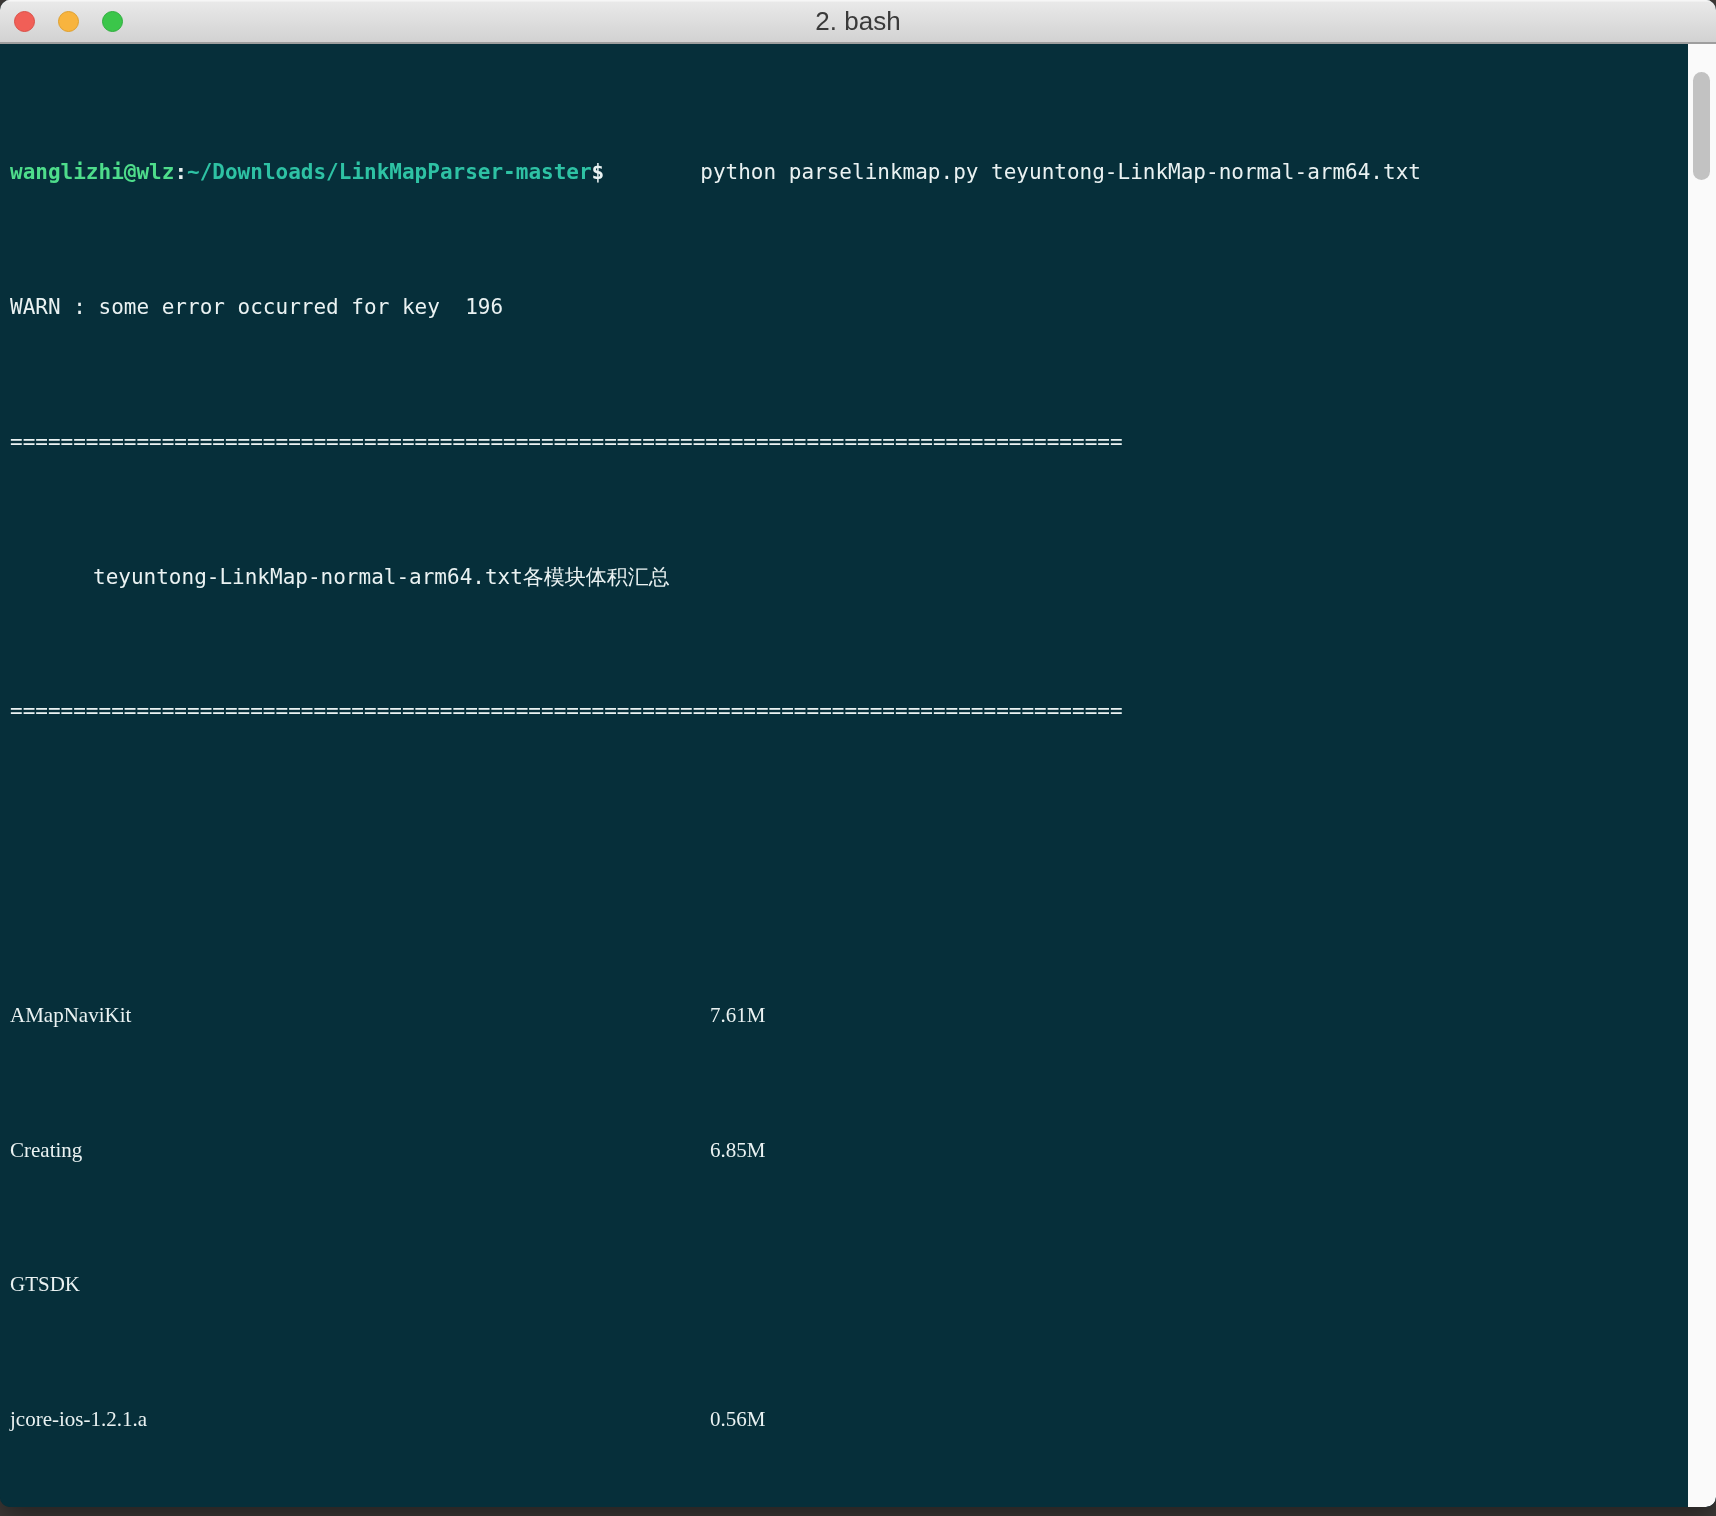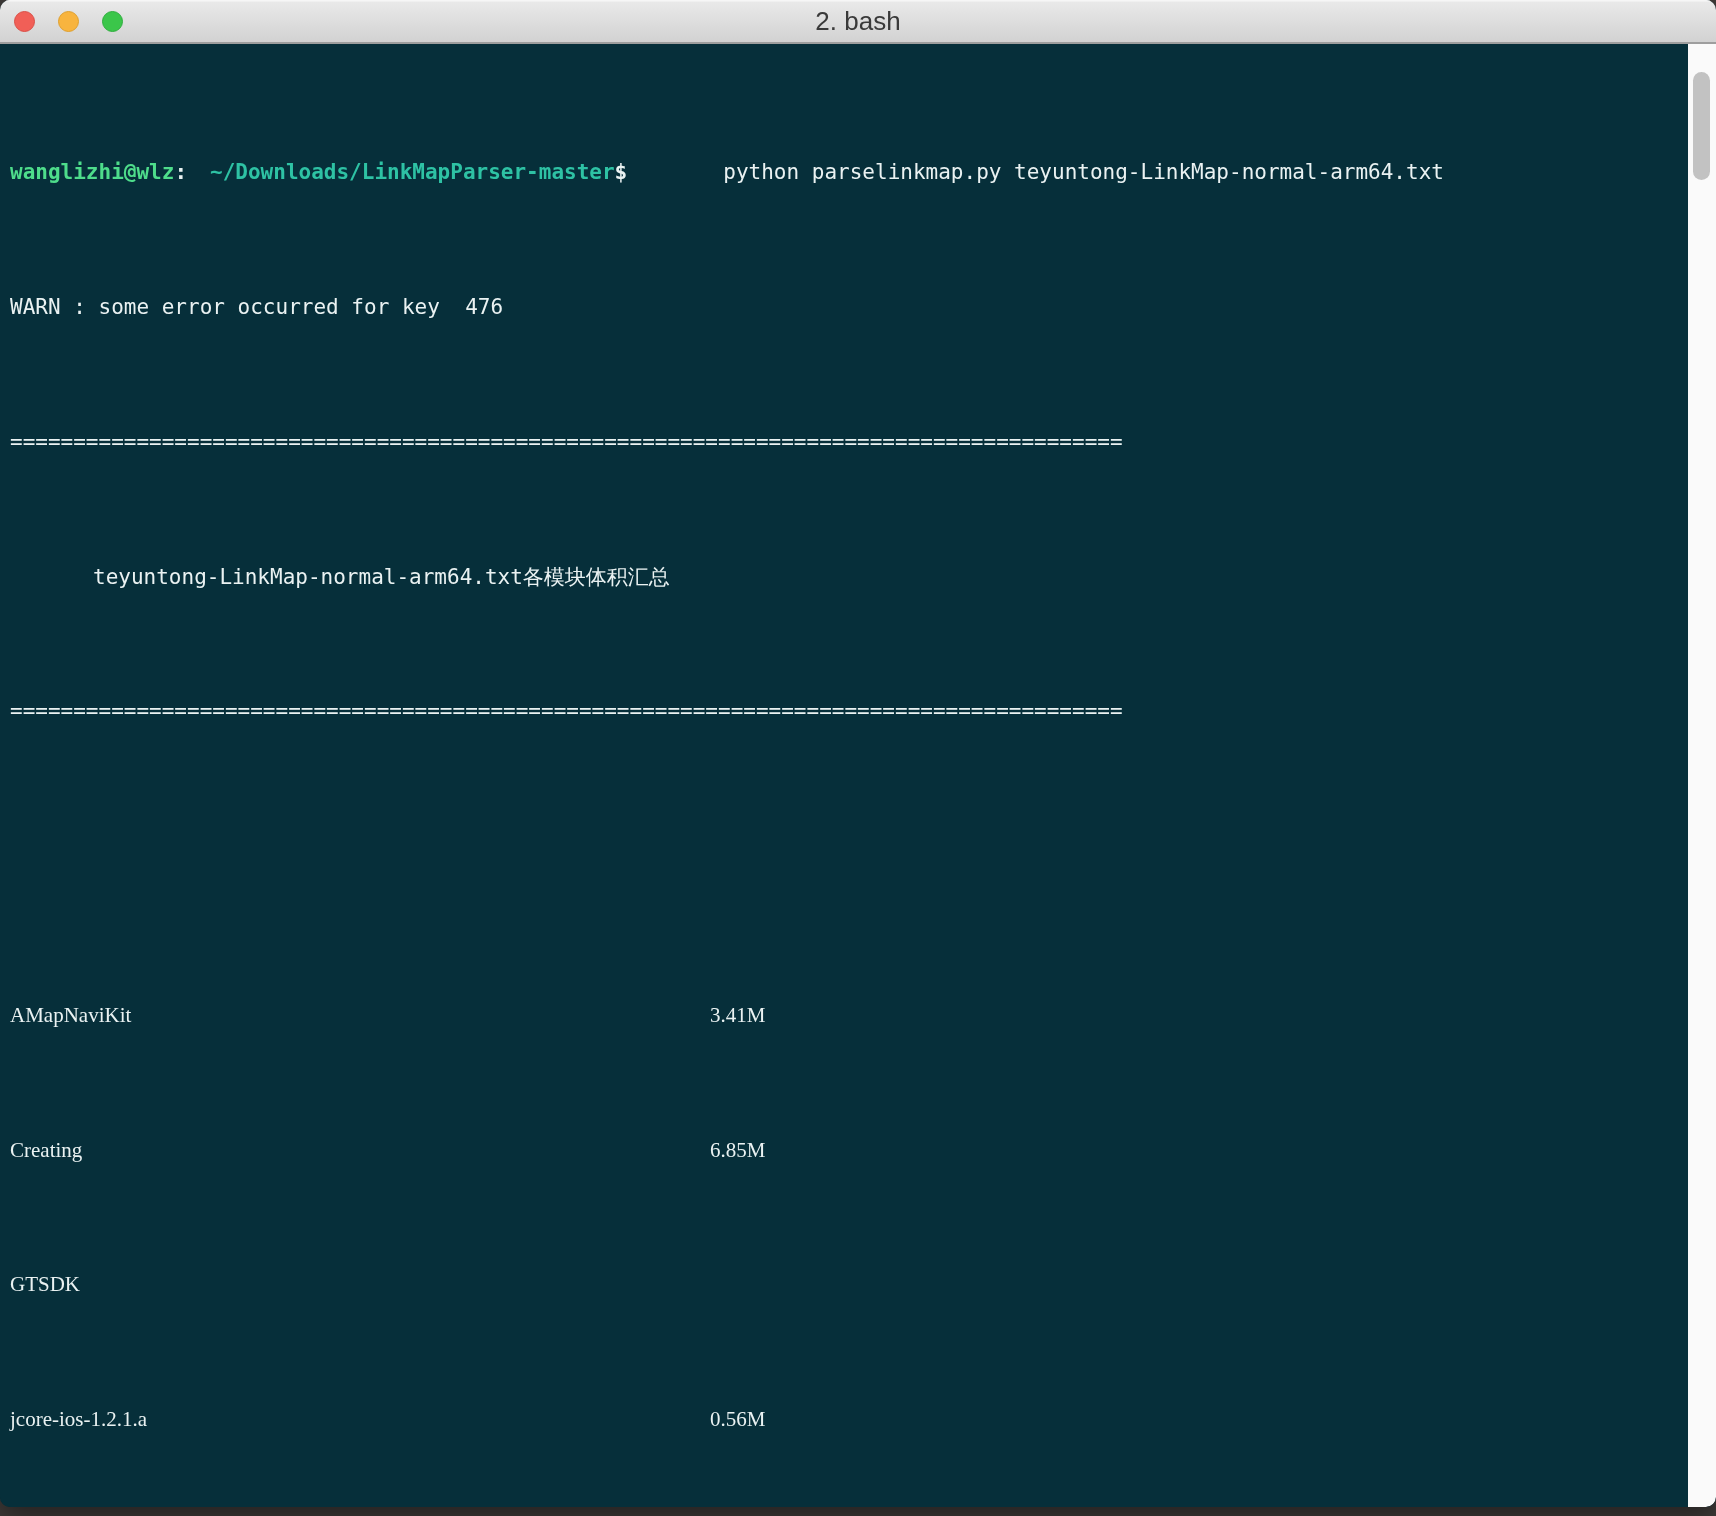--- a/index.html
+++ b/index.html
@@ -56,21 +56,21 @@
     font-family:"DejaVu Sans Mono","Liberation Mono",monospace;
     font-size:21px;
     line-height:33.7px;
     padding:11px 0 0 10px;
     white-space:pre;
     overflow:hidden;
   }
   .term-line{white-space:pre;}
   .prompt-user{color:var(--prompt-green);font-weight:bold;}
   .prompt-colon,.prompt-dollar{color:var(--term-fg);font-weight:bold;}
-  .prompt-path{color:var(--prompt-teal);font-weight:bold;margin-left:23px;}
+  .prompt-path{color:var(--prompt-teal);font-weight:bold;}
   .command{margin-left:96px;}
   .summary-title{margin-left:83px;}
 
   .module-row{
     display:grid;
     grid-template-columns:700px 1fr;
     line-height:33.7px;
     font-family:Liberation Serif, serif;
   }
   .module-name,.module-size{white-space:pre;}
@@ -106,35 +106,35 @@
       </div>
     </div>
     <div class="title">2. bash</div>
   </div>
 
   <div class="window-body">
     <div class="terminal">
 
       <div class="term-line"><span class="prompt-user">wanglizhi@wlz</span><span class="prompt-colon">:</span><span class="prompt-path">~/Downloads/LinkMapParser-master</span><span class="prompt-dollar">$</span><span class="command">python parselinkmap.py teyuntong-LinkMap-normal-arm64.txt</span></div>
 
-      <div class="term-line">WARN : some error occurred for key  476</div>
+      <div class="term-line">WARN : some error occurred for key  196</div>
 
       <div class="term-line">========================================================================================</div>
 
       <div class="term-line summary-title">teyuntong-LinkMap-normal-arm64.txt各模块体积汇总</div>
 
       <div class="term-line">========================================================================================</div>
 
 
       <div>
         
       
           <div class="module-row">
             <span class="module-name">AMapNaviKit</span>
-            <span class="module-size">3.41M</span>
+            <span class="module-size">7.61M</span>
           </div>
         
           <div class="module-row">
             <span class="module-name">Creating</span>
             <span class="module-size">6.85M</span>
           </div>
         
           <div class="module-row">
             <span class="module-name">GTSDK</span>
           </div>

